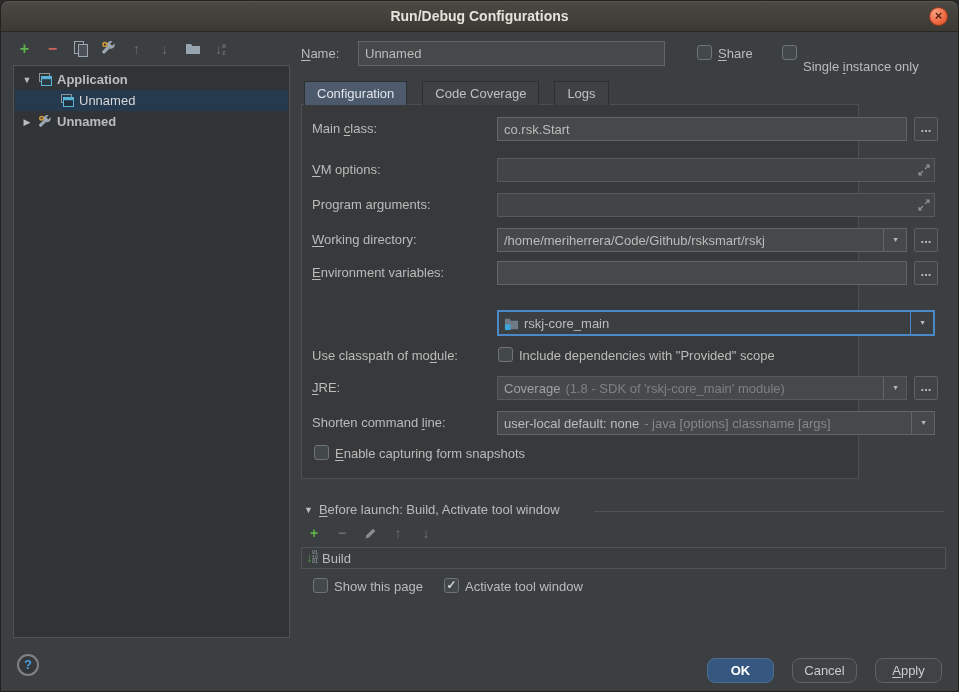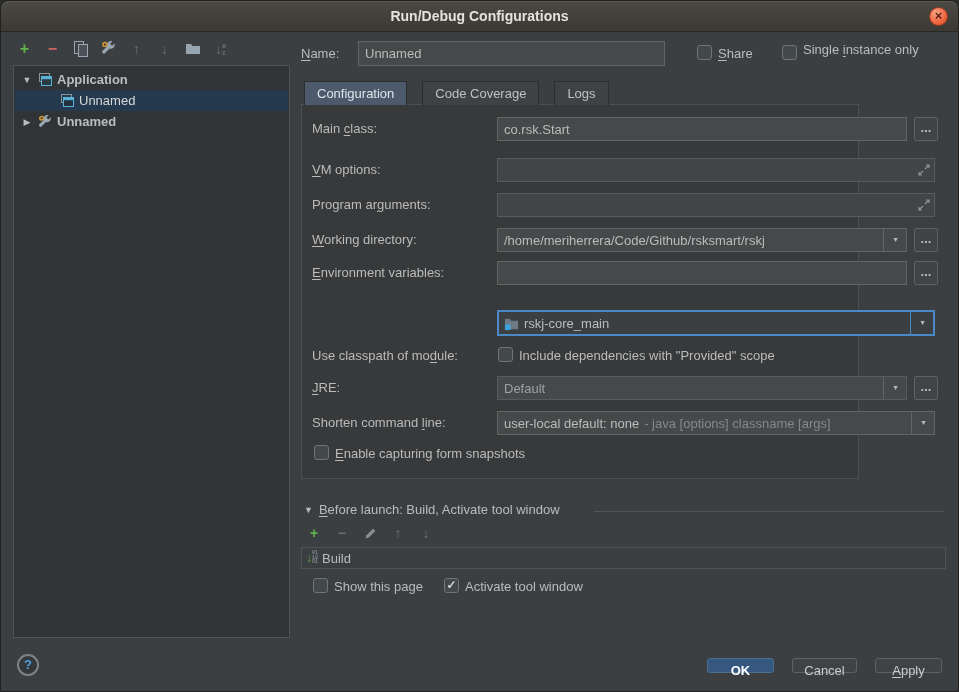--- a/index.html
+++ b/index.html
@@ -94,21 +94,21 @@
     background:#3b3e40;border:1px solid #4f5356;box-sizing:border-box;
     display:flex;align-items:center;padding-left:4px;gap:4px;cursor:pointer;}
   .build-ic{display:flex;align-items:center;}
   .build-ic .arrow{color:#57a64a;font-weight:bold;font-size:12px;line-height:12px;}
   .build-ic .digits{display:flex;flex-direction:column;font-size:5px;line-height:4.5px;
     color:#93a1ad;font-family:"Liberation Mono",monospace;}
   
   .help-btn{position:absolute;left:16px;top:653px;width:22px;height:22px;border-radius:50%;
     border:2px solid #7e8284;box-sizing:border-box;color:#4a9ee0;font-weight:bold;font-size:13px;
     line-height:18px;text-align:center;background:#34383a;cursor:pointer;}
-  .btn{position:absolute;height:15px;background:#3f4345;border:1px solid #5e6264;border-radius:3px;
+  .btn{position:absolute;height:25px;background:#3f4345;border:1px solid #5e6264;border-radius:8px;
     color:#c9cdd1;font-size:13px;text-align:center;line-height:23px;box-sizing:border-box;cursor:pointer;}
   .btn.primary{background:#365880;border-color:#4c708c;color:#ffffff;font-weight:bold;}
   svg{display:block;}
 </style>
 </head>
 <body>
 
 <div class="window">
 
   <div class="titlebar">
@@ -182,21 +182,21 @@
       </svg>
       <span class="tree-label group">Unnamed</span>
     </div>
   </div>
 
   <span class="abs flabel" style="left:300px;top:45px;"><u>N</u>ame:</span>
   <input class="abs field-input" style="left: 357px; top: 40px; width: 307px; height: 25px;" value="Unnamed">
   <span class="abs checkbox" style="left:696px;top:44px;"></span>
   <span class="abs flabel" style="left:717px;top:45px;"><u>S</u>hare</span>
   <span class="abs checkbox" style="left:781px;top:44px;"></span>
-  <span class="abs flabel" style="left:802px;top:41px;">Single <u>i</u>nstance only</span>
+  <span class="abs flabel" style="left:802px;top:58px;">Single <u>i</u>nstance only</span>
 
   <div class="tabs">
     <div class="tab active">
         <span>Configuration</span>
       </div>
     <div class="tab">
         <span>Code Coverage</span>
       </div>
     <div class="tab">
         <span>Logs</span>
@@ -268,21 +268,22 @@
       <span class="combo-btn">
           <span style="transform:scale(0.8);">▼</span>
         </span>
     </div>
 
     <span class="checkbox" style="position:absolute;left:196px;top:242px;"></span>
     <span class="flabel" style="left:217px;top:243px;">Include dependencies with "Provided" scope</span>
 
     <span class="flabel" style="left:10px;top:275px;"><u>J</u>RE:</span>
     <div class="field" style="left:195px;top:271px;width:410px;padding-right:24px;border-color:#575b5d;">
-      <span class="val jre-primary">Default</span>
+      <span class="val jre-primary">Coverage</span>
+      <span class="val jre-sec">(1.8 - SDK of 'rskj-core_main' module)</span>
       <span class="combo-btn">
           <span style="transform:scale(0.8);">▼</span>
         </span>
     </div>
     <div class="browse-btn" style="left:612px;top:271px;">
       <span>...</span>
     </div>
 
     <span class="flabel" style="left:10px;top:310px;">Shorten command <u>l</u>ine:</span>
     <div class="field" style="left:195px;top:306px;width:438px;padding-right:24px;">

